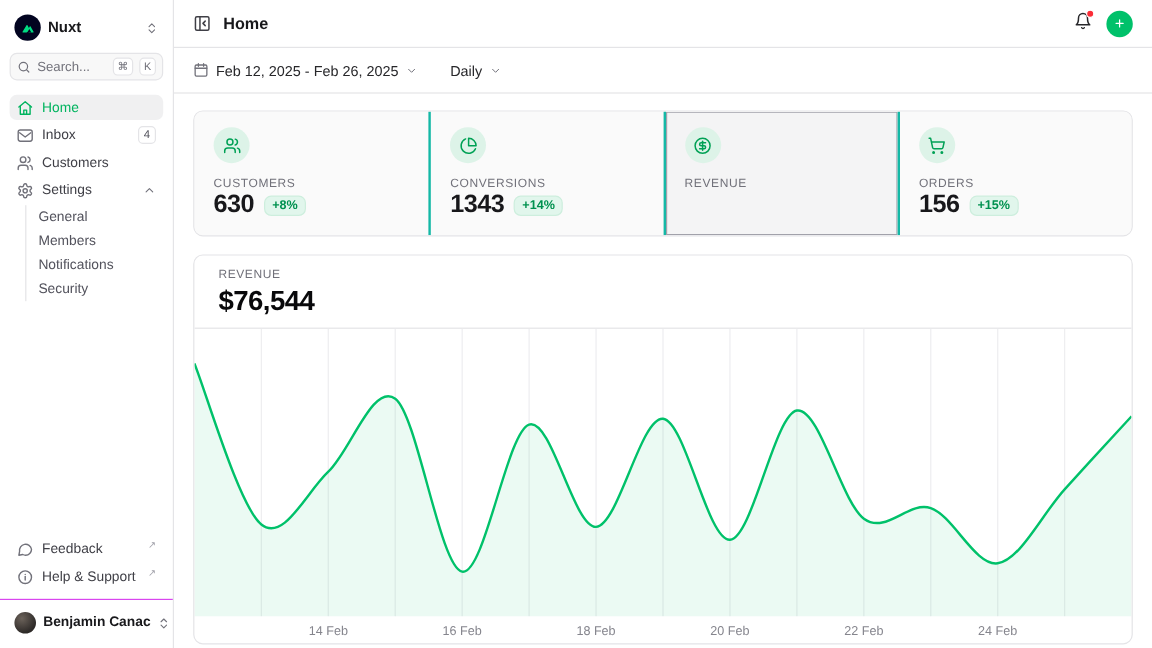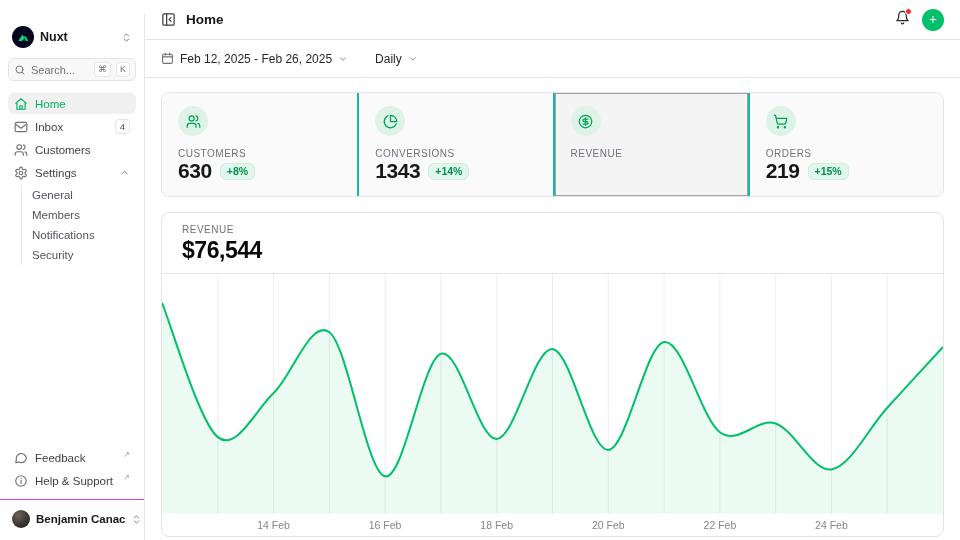--- a/index.html
+++ b/index.html
@@ -8,21 +8,21 @@
     width:960px; height:540px; overflow:hidden;
     font-family:"Liberation Sans", sans-serif;
     background:#ffffff; color:#18181b;
     -webkit-font-smoothing:antialiased;
   }
   .app { display:flex; height:100%; }
 
   
   .sidebar {
     width:145px; min-width:145px; border-right:1px solid #e4e4e7;
-    display:flex; flex-direction:column; padding:8px; background:#fff;margin-top:14px;
+    display:flex; flex-direction:column; padding:8px; background:#fff;
   }
   .sb-brand { display:flex; align-items:center; gap:6px; padding:4px 4px 10px 4px; }
   .logo-circle {
     width:22px; height:22px; border-radius:50%; background:#020420;
     display:flex; align-items:center; justify-content:center; flex:none;
   }
   .logo-circle svg { width:13px; height:13px; display:block; }
   .sb-brand-name { font-size:12.5px; font-weight:700; color:#18181b; flex:1; }
   .icon { display:inline-flex; align-items:center; justify-content:center; flex:none; }
   .icon svg { display:block; }
@@ -365,21 +365,21 @@
         <div class="stat">
           <div class="stat-icon">
             <svg width="15" height="15" viewBox="0 0 24 24" fill="none" stroke="currentColor" stroke-width="2" stroke-linecap="round" stroke-linejoin="round">
                 <circle cx="8" cy="21" r="1"></circle>
                 <circle cx="19" cy="21" r="1"></circle>
                 <path d="M2.05 2.05h2l2.66 12.42a2 2 0 0 0 2 1.58h9.78a2 2 0 0 0 1.95-1.57l1.65-7.43H5.12"></path>
               </svg>
           </div>
           <div class="stat-label">ORDERS</div>
           <div class="stat-valrow">
-            <span class="stat-value">219</span>
+            <span class="stat-value">156</span>
             <span class="stat-badge">+15%</span>
           </div>
         </div>
       </div>
 
       <div class="chart-card">
         <div class="chart-head">
           <div class="chart-label">REVENUE</div>
           <div class="chart-value">$76,544</div>
         </div>

